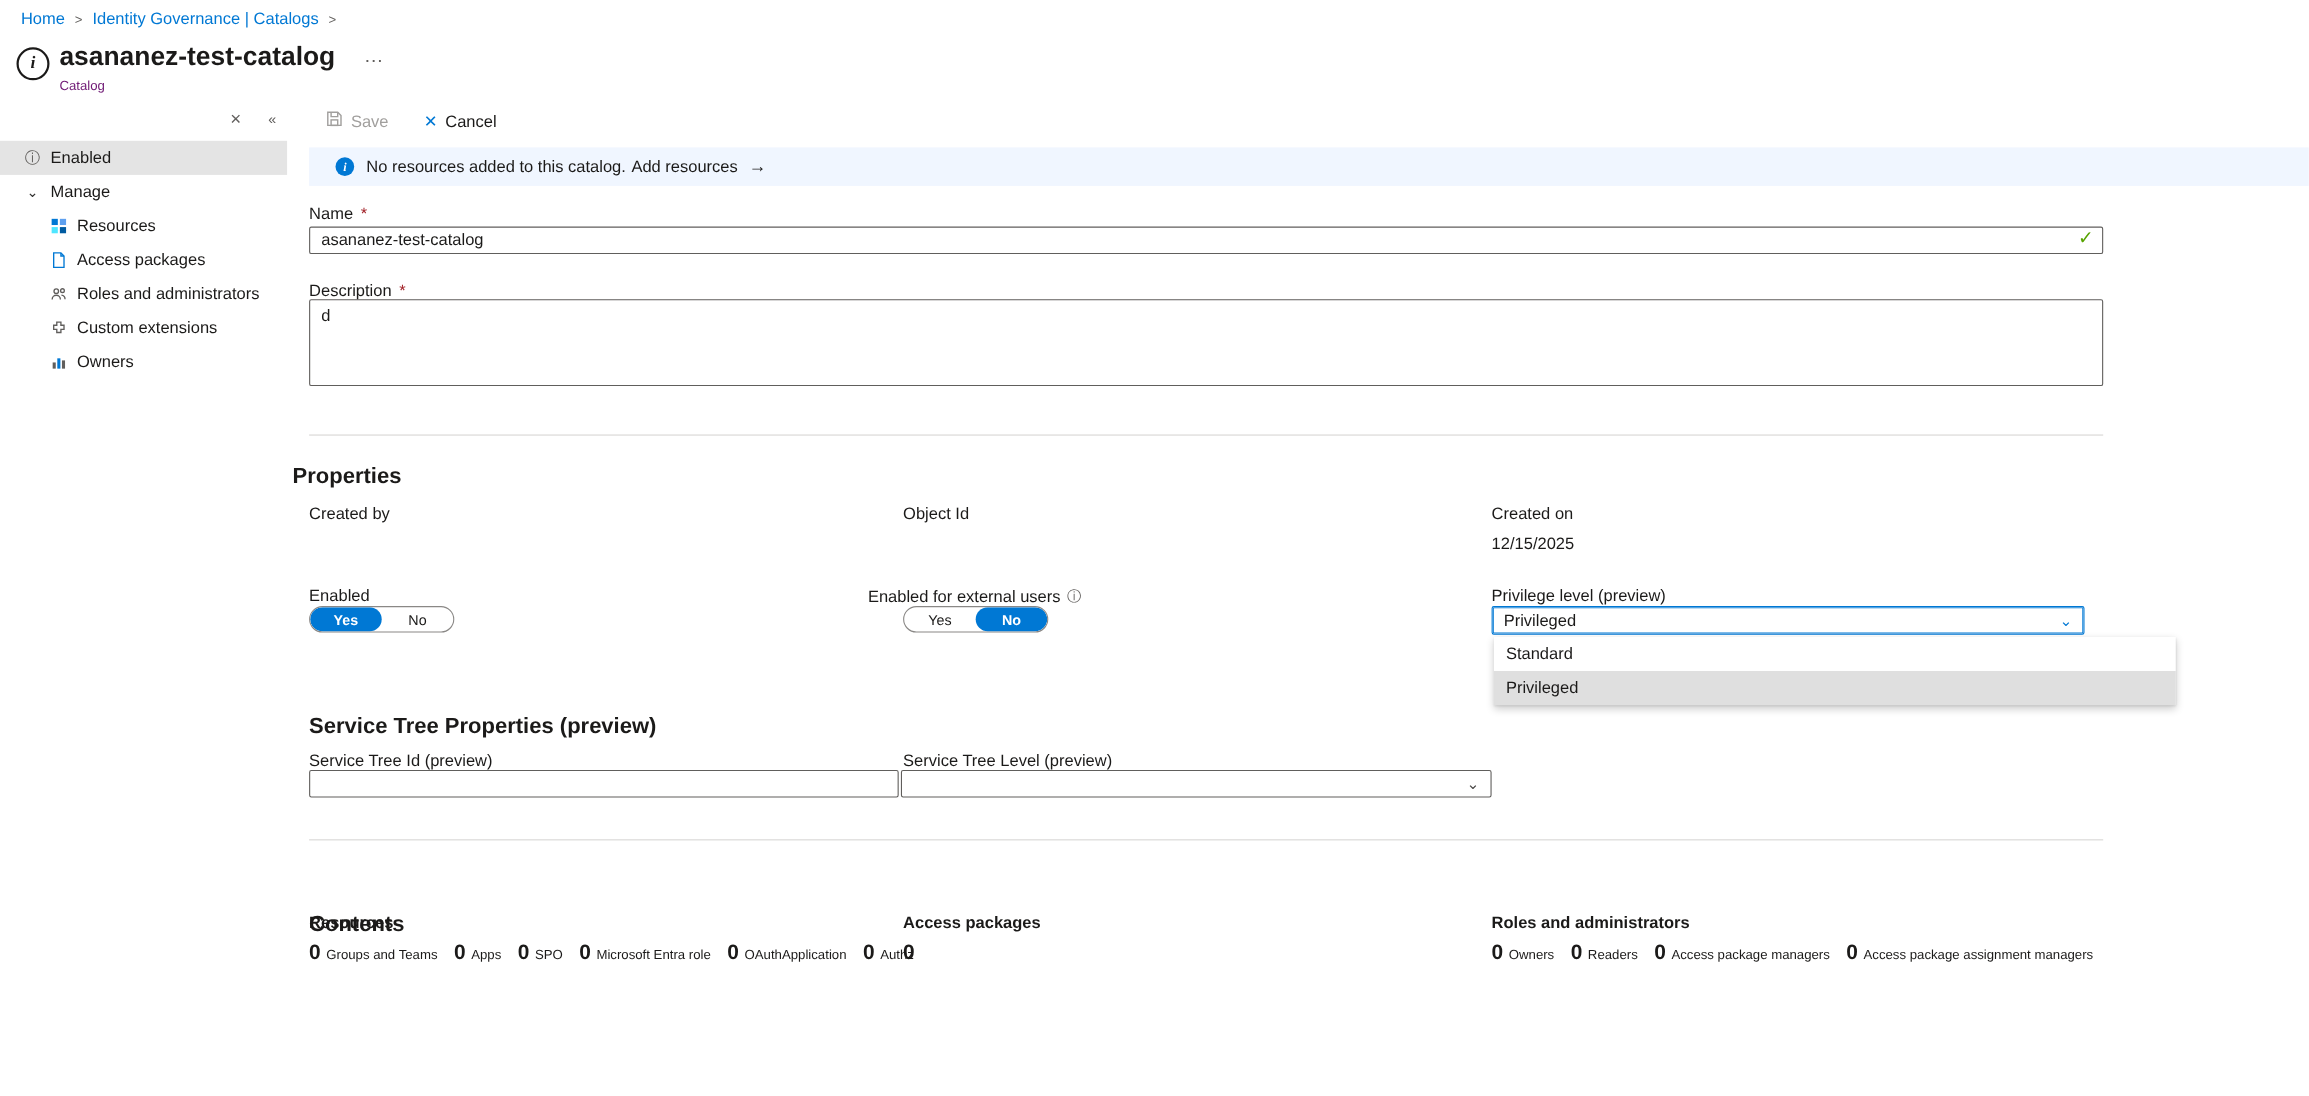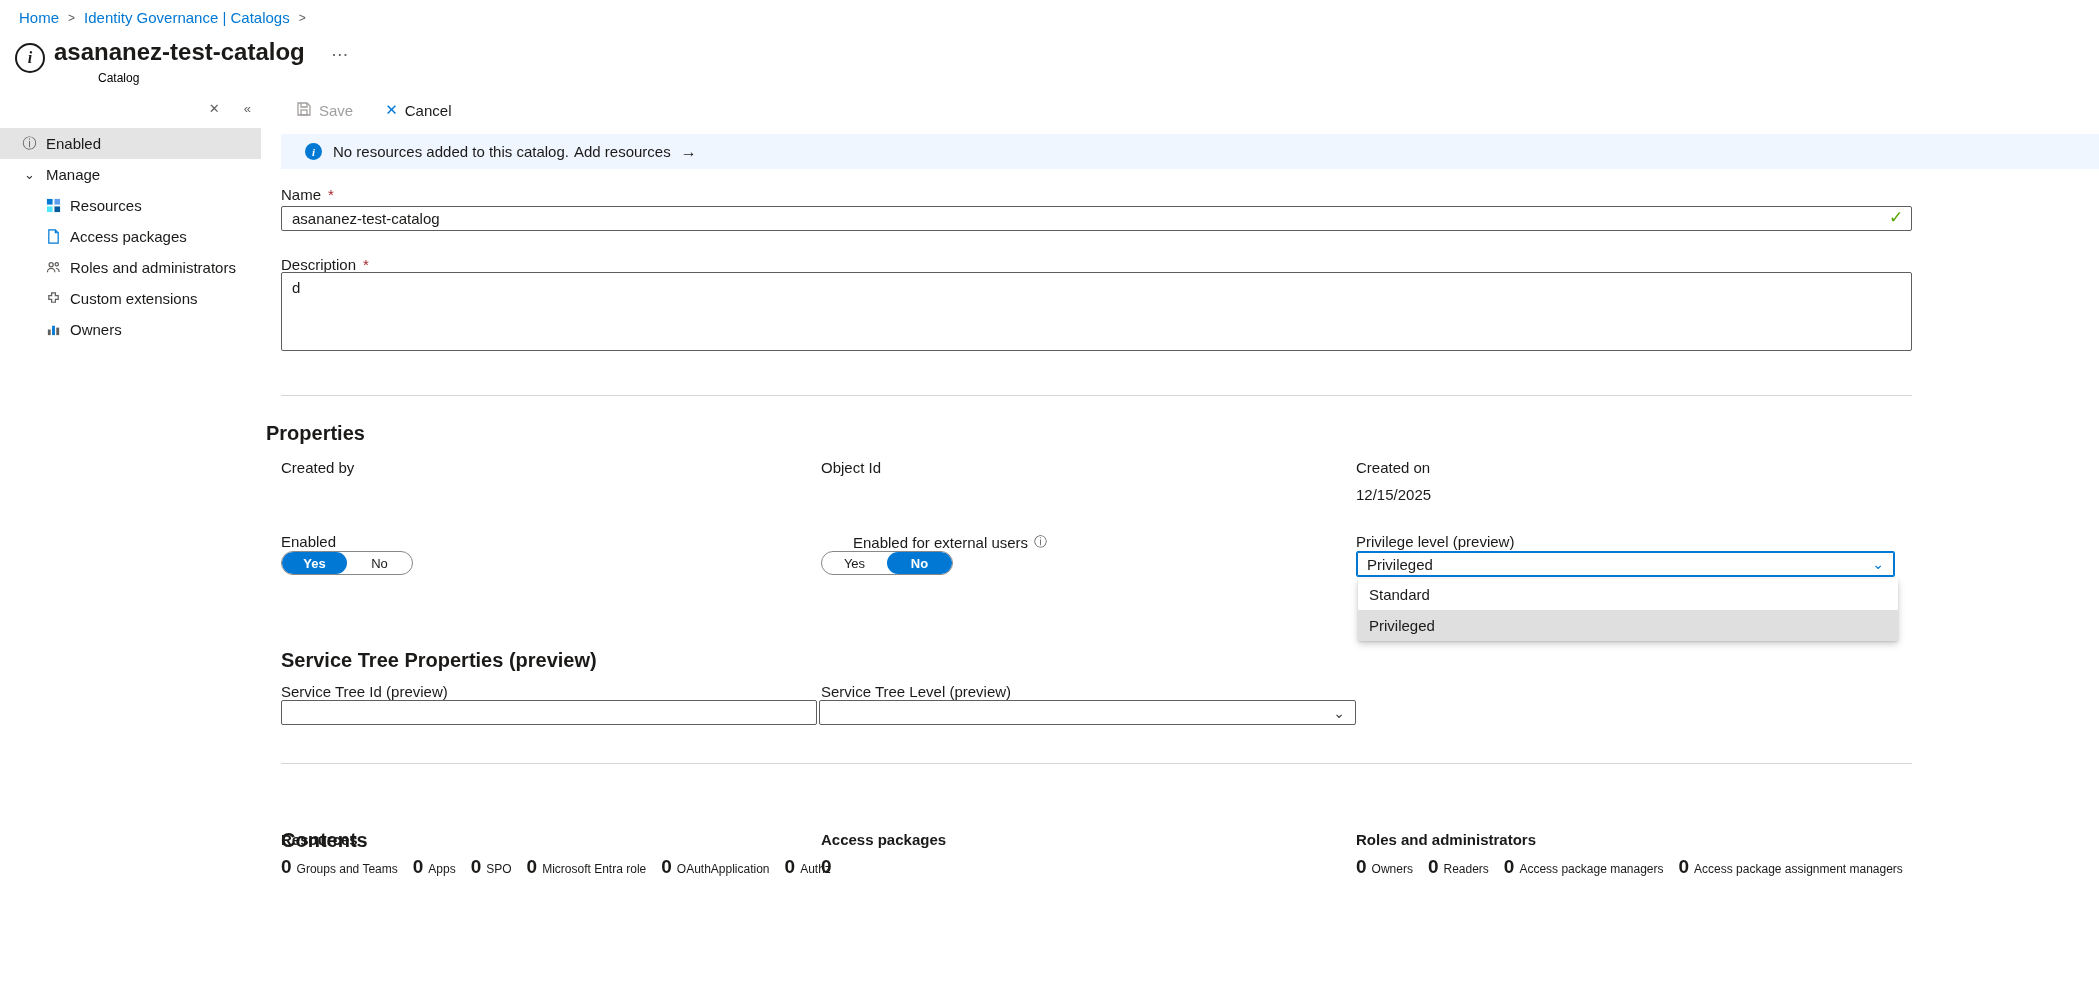--- a/index.html
+++ b/index.html
@@ -14,21 +14,21 @@
   .crumb { color:#0078d4; text-decoration:none; cursor:pointer; }
   .crumb-sep { color:#605e5c; font-size:12px; }
 
   
   .page-header { position:absolute; left:15px; top:38px; display:flex; align-items:flex-start; }
   .catalog-icon { width:30px; height:30px; border:2px solid #1b1a19; border-radius:50%;
     display:flex; align-items:center; justify-content:center; margin-top:5px;
     font:italic bold 16px "Liberation Serif","DejaVu Serif",serif; }
   .title-block { margin-left:9px; }
   .page-title { font-size:24px; font-weight:700; color:#1b1a19; }
-  .page-subtitle { font-size:12px; color:#000000; margin-top:5px;margin-left:44px; }
+  .page-subtitle { font-size:12px; color:#701a75; margin-top:5px; }
   .more-btn { margin-left:26px; margin-top:2px; color:#605e5c; font-size:18px; letter-spacing:1px; cursor:pointer; }
 
   
   .sidebar { position:absolute; left:0; top:95px; width:261px; bottom:0; }
   .sidebar-tools { position:absolute; top:6px; right:10px; display:flex; gap:24px; color:#605e5c; font-size:13px; }
   .sidebar-tools span { cursor:pointer; }
   .nav { position:absolute; top:33px; left:0; right:0; }
   .nav-item { height:31px; display:flex; align-items:center; padding-left:21px; font-size:15px; cursor:pointer; color:#1b1a19; }
   .nav-item.selected { background:#e4e4e4; }
   .nav-item.sub { padding-left:45px; }
@@ -69,38 +69,38 @@
   #properties-heading { left:266px; top:422px; }
   #service-heading { left:281px; top:649px; }
   #contents-heading { left:281px; top:829px; }
 
   #created-by-label { left:281px; top:459px; }
   #object-id-label { left:821px; top:459px; }
   #created-on-label { left:1356px; top:459px; }
   #created-on-value { position:absolute; left:1356px; top:486px; font-size:15px; }
 
   #enabled-label { left:281px; top:533px;flex-direction:column; }
-  #external-label { left:853px; top:533px; }
+  #external-label { left:789px; top:533px; }
   #privilege-label { left:1356px; top:533px; }
   .tooltip-icon { color:#605e5c; font-size:13px; }
 
   .toggle { position:absolute; width:132px; height:24px; border:1px solid #8a8886; border-radius:13px;
     display:flex; overflow:hidden; background:#fff; cursor:pointer; }
   #enabled-toggle { left:281px; top:551px; }
   #external-toggle { left:821px; top:551px; }
   .seg { flex:1; display:flex; align-items:center; justify-content:center; font-size:13px; color:#1b1a19; }
   .seg.on { background:#0078d4; color:#fff; font-weight:700; border-radius:12px; }
 
   .combobox { position:absolute; height:26px; border:1px solid #605e5c; border-radius:2px; background:#fff;
     display:flex; align-items:center; padding:0 10px; font-size:15px; cursor:pointer; }
   #privilege-dropdown { left:1356px; top:551px; width:539px; border-color:#0078d4; box-shadow:inset 0 0 0 1px #0078d4; }
   .combobox .spacer { flex:1; }
   .dd-chev { font-size:14px; color:#0078d4; }
   .dd-chev.dark { color:#484644; }
-  .dd-menu { position:absolute; left:1358px; top:579px; width:540px; background:#fff; z-index:5;
+  .dd-menu { position:absolute; left:1358px; top:579px; width:620px; background:#fff; z-index:5;
     box-shadow:0 3.2px 7.2px rgba(0,0,0,.2), 0 0.6px 1.8px rgba(0,0,0,.12); }
   .dd-option { height:31px; line-height:31px; padding-left:11px; font-size:15px; cursor:pointer; }
   .dd-option.selected { background:#dfdfdf; }
 
   #service-id-label { left:281px; top:683px; }
   #service-level-label { left:821px; top:683px; }
   #service-id-input { left:281px; top:700px; width:536px; height:25px; }
   #service-level-dropdown { left:819px; top:700px; width:537px; height:25px; }
 
   .group-heading { position:absolute; font-size:15px; font-weight:700; }

